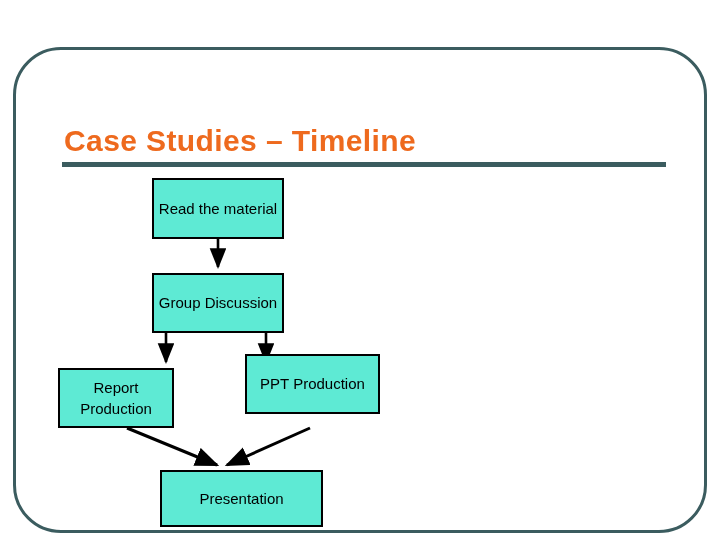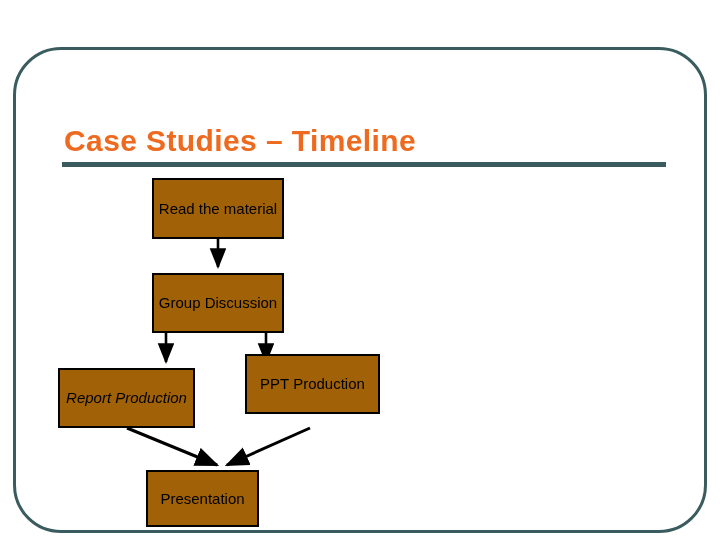--- a/index.html
+++ b/index.html
@@ -57,38 +57,38 @@
     position: absolute;
     left: 0;
     top: 0;
     width: 720px;
     height: 540px;
   }
 
   
   .flow-box {
     position: absolute;
-    background: #a16207;
+    background: #5eead4;
     border: 2px solid #000000;
     box-sizing: border-box;
     display: flex;
     align-items: center;
     justify-content: center;
     text-align: center;
     color: #000000;
     font-size: 15px;
     line-height: 1.42;
     font-family: "Liberation Sans", sans-serif;
   }
 
   #box-read      { left: 152px; top: 143px; width: 132px; height: 61px; }
   #box-group     { left: 152px; top: 238px; width: 132px; height: 60px; }
-  #box-report    { left: 58px;  top: 333px; width: 137px; height: 60px; font-style: italic; }
+  #box-report    { left: 58px;  top: 333px; width: 116px; height: 60px; }
   #box-ppt       { left: 245px; top: 319px; width: 135px; height: 60px; }
-  #box-present   { left: 146px; top: 435px; width: 113px; height: 57px; }
+  #box-present   { left: 160px; top: 435px; width: 163px; height: 57px; }
 </style>
 </head>
 <body>
 
 <div id="slide">
 
   <div id="slide-frame"></div>
 
   <div id="page-title">Case Studies – Timeline</div>
 

